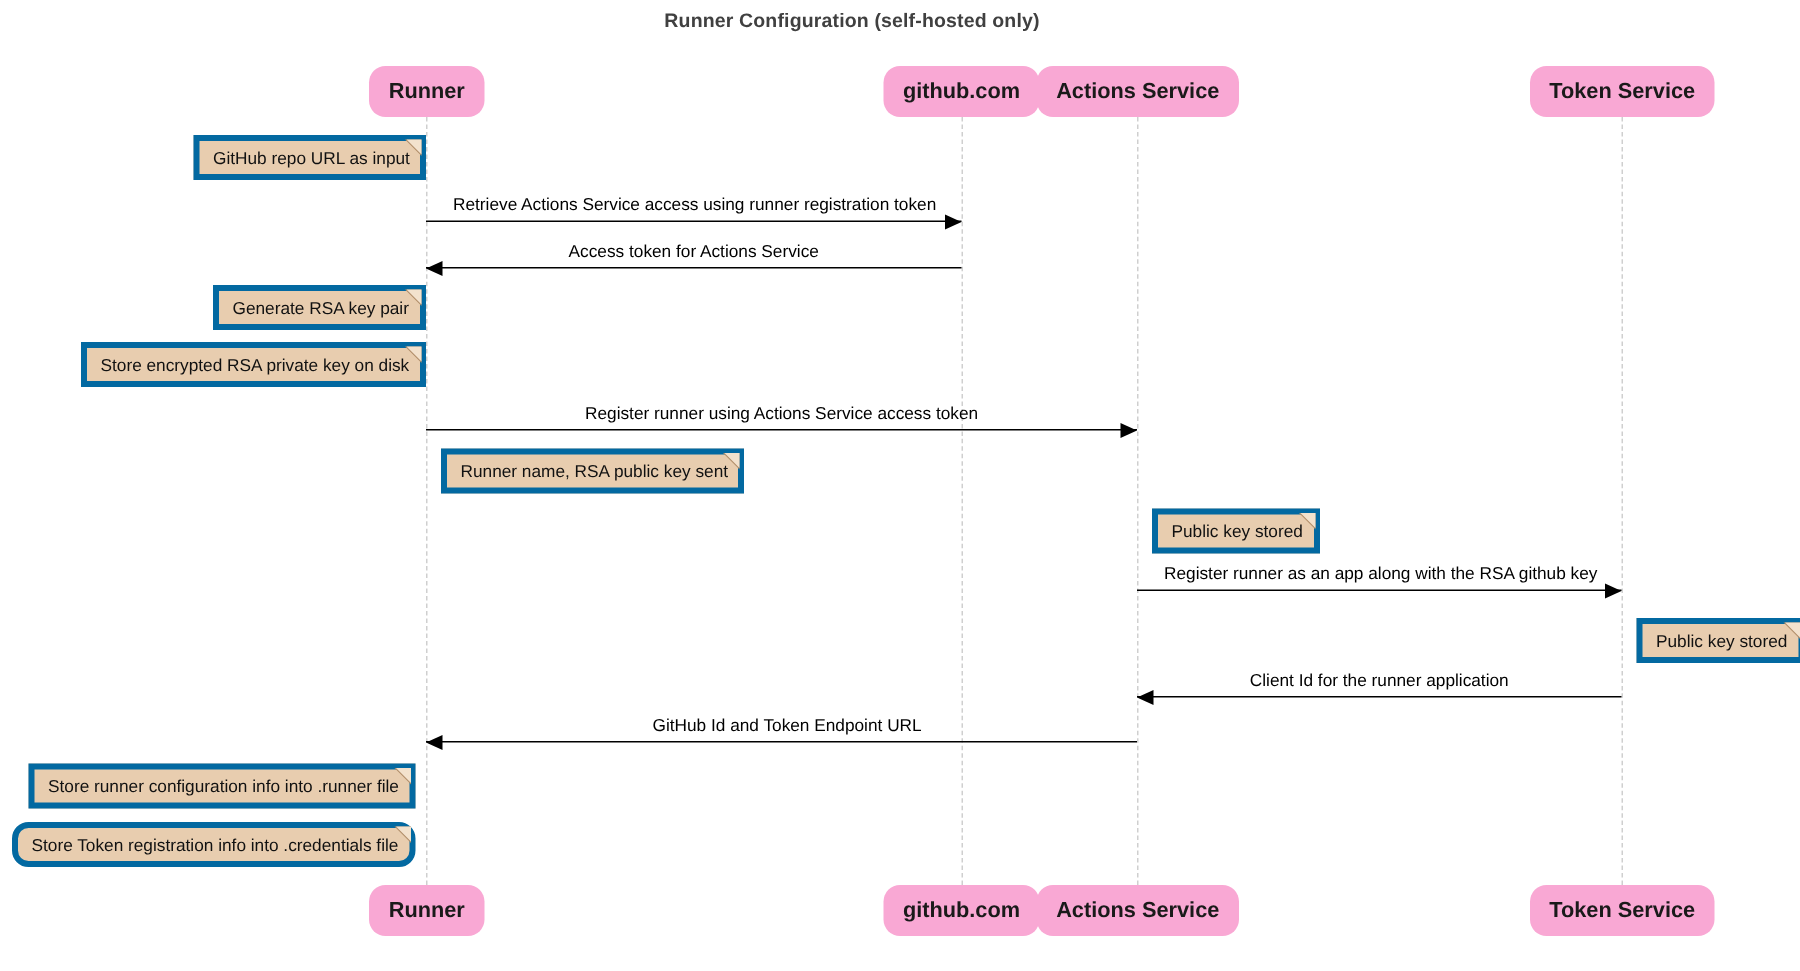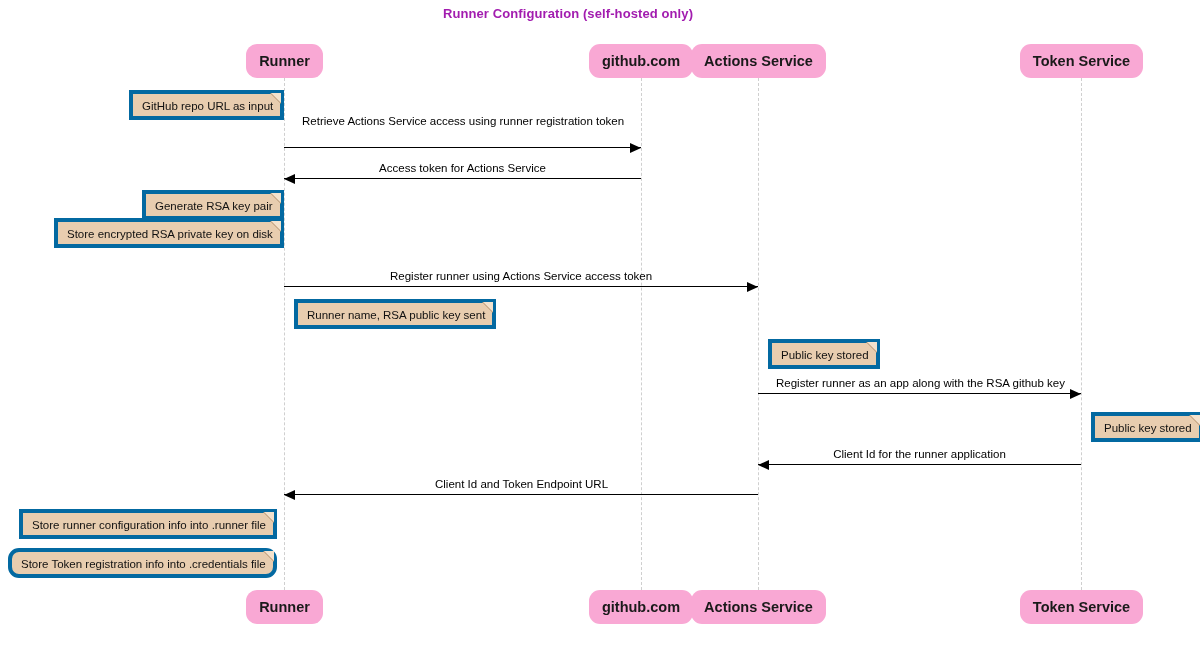--- a/index.html
+++ b/index.html
@@ -20,21 +20,21 @@
     overflow: hidden;
   }
   #title {
     position: absolute;
     top: 6px;
     left: 0;
     width: 1136px;
     text-align: center;
     font-size: 13px;
     font-weight: bold;
-    color: #a21caf;
+    color: #404040;
     letter-spacing: 0.1px;
   }
   .lifeline {
     position: absolute;
     width: 0;
     border-left: 1px dashed #cfcfcf;
   }
   .participant {
     position: absolute;
     background: #f9a8d4;
@@ -132,45 +132,45 @@
     </div>
   <div id="participants-bottom">
       <div class="participant" style="left: 246px; top: 590px; width: 77px;">Runner</div>
       <div class="participant" style="left: 589px; top: 590px; width: 104px;">github.com</div>
       <div class="participant" style="left: 691px; top: 590px; width: 135px;">Actions Service</div>
       <div class="participant" style="left: 1020px; top: 590px; width: 123px;">Token Service</div>
     </div>
   <div id="messages">
       <div class="msg-line" style="left: 284px; top: 147px; width: 357px;"></div>
       <div class="arrowhead right" style="top: 143px; left: 630px;"></div>
-      <div class="msg-label" style="left: 302px; top: 115px; width: 322px;">Retrieve Actions Service access using runner registration token</div>
+      <div class="msg-label" style="left: 302px; top: 131px; width: 322px;">Retrieve Actions Service access using runner registration token</div>
       <div class="msg-line" style="left: 284px; top: 178px; width: 357px;"></div>
       <div class="arrowhead left" style="top: 174px; left: 284px;"></div>
       <div class="msg-label" style="left: 379px; top: 162px; width: 167px;">Access token for Actions Service</div>
       <div class="msg-line" style="left: 284px; top: 286px; width: 474px;"></div>
       <div class="arrowhead right" style="top: 282px; left: 747px;"></div>
       <div class="msg-label" style="left: 390px; top: 270px; width: 262px;">Register runner using Actions Service access token</div>
       <div class="msg-line" style="left: 758px; top: 393px; width: 323px;"></div>
       <div class="arrowhead right" style="top: 389px; left: 1070px;"></div>
       <div class="msg-label" style="left: 776px; top: 377px; width: 288px;">Register runner as an app along with the RSA github key</div>
       <div class="msg-line" style="left: 758px; top: 464px; width: 323px;"></div>
       <div class="arrowhead left" style="top: 460px; left: 758px;"></div>
       <div class="msg-label" style="left: 833px; top: 448px; width: 173px;">Client Id for the runner application</div>
       <div class="msg-line" style="left: 284px; top: 494px; width: 474px;"></div>
       <div class="arrowhead left" style="top: 490px; left: 284px;"></div>
-      <div class="msg-label" style="left: 435px; top: 478px; width: 173px;">Client Id and Token Endpoint URL</div>
+      <div class="msg-label" style="left: 435px; top: 478px; width: 173px;">GitHub Id and Token Endpoint URL</div>
     </div>
   <div id="notes">
       <div class="note" style="top: 90px; width: 155px; left: 129px;">
         <span>GitHub repo URL as input</span>
       </div>
       <div class="note" style="top: 190px; width: 142px; left: 142px;">
         <span>Generate RSA key pair</span>
       </div>
-      <div class="note" style="top: 218px; width: 230px; left: 54px;">
+      <div class="note" style="top: 228px; width: 230px; left: 54px;">
         <span>Store encrypted RSA private key on disk</span>
       </div>
       <div class="note" style="top: 299px; width: 202px; left: 294px;">
         <span>Runner name, RSA public key sent</span>
       </div>
       <div class="note" style="top: 339px; width: 112px; left: 768px;">
         <span>Public key stored</span>
       </div>
       <div class="note" style="top: 412px; width: 112px; left: 1091px;">
         <span>Public key stored</span>

